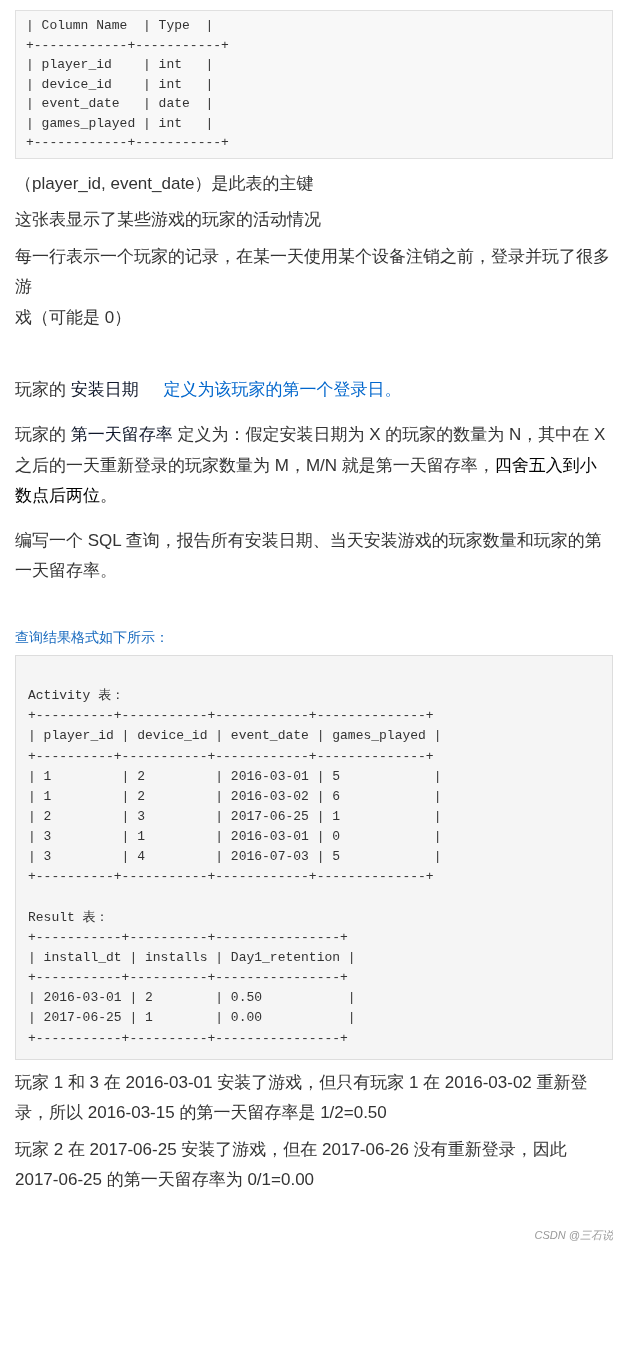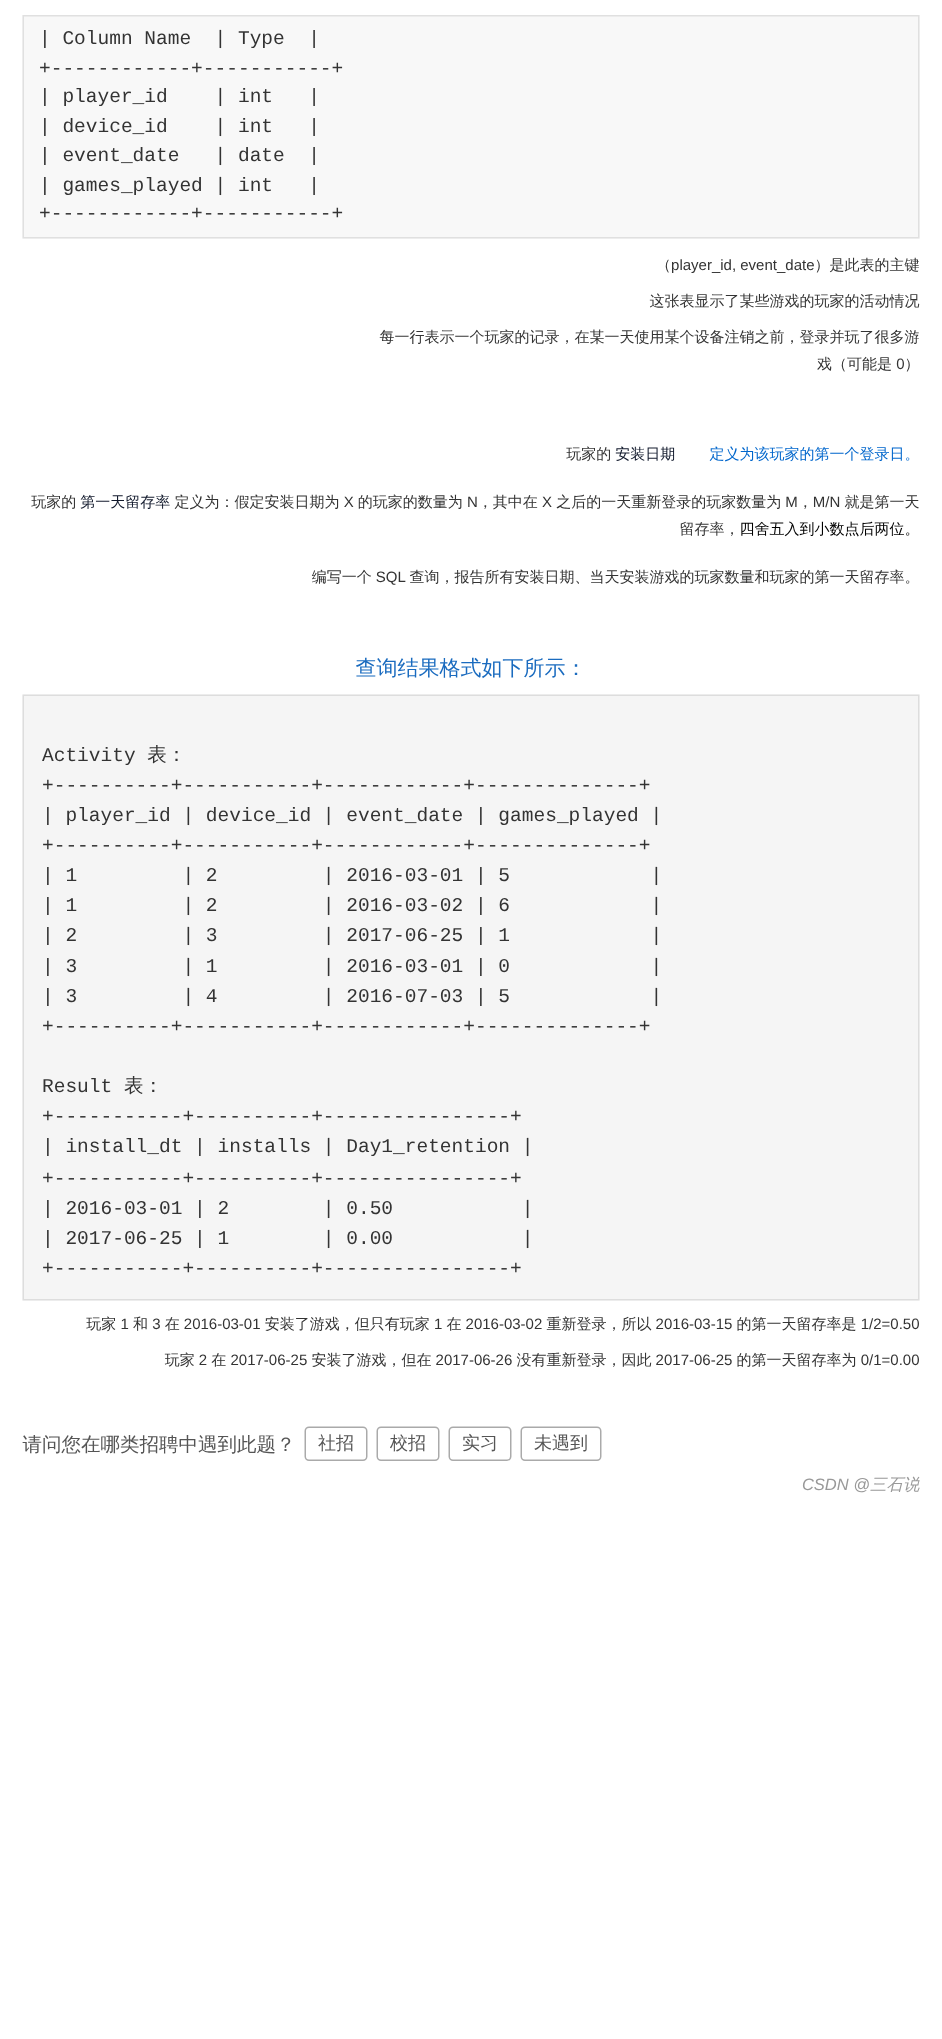--- a/index.html
+++ b/index.html
@@ -18,41 +18,39 @@
       font-size: 13px;
       color: #333;
       background: #f8f8f8;
       border: 1px solid #e0e0e0;
       padding: 5px 10px;
       margin-bottom: 10px;
       white-space: pre;
       line-height: 1.5;
     }
     .text-para {
-      font-size: 10px;
+      font-size: 17px;
       line-height: 1.8;
       margin-bottom: 6px;
       color: #333;
-      text-align: right;
     }
     .text-para .bold-black {
       font-weight: bold;
       color: #000;
     }
     .section-gap {
       height: 18px;
     }
     .section-gap-sm {
       height: 8px;
     }
     .blue-title {
       color: #1a6bbf;
       font-size: 14px;
       margin-bottom: 8px;
-      text-align: center;
     }
     .example-block {
       background: #f5f5f5;
       border: 1px solid #ddd;
       padding: 10px 12px;
       font-family: "Courier New", Courier, monospace;
       font-size: 13px;
       white-space: pre;
       line-height: 1.55;
       color: #333;
@@ -177,23 +175,16 @@
   <div class="text-para">
     <span>玩家 1 和 3 在 2016-03-01 安装了游戏，但只有玩家 1 在 2016-03-02 重新登录，所以 2016-03-15 的第一天留存率是 1/2=0.50</span>
   </div>
   <div class="text-para">
     <span>玩家 2 在 2017-06-25 安装了游戏，但在 2017-06-26 没有重新登录，因此 2017-06-25 的第一天留存率为 0/1=0.00</span>
   </div>
 
   <div class="section-gap"></div>
 
 
-  <div class="question-row">
-    <span>请问您在哪类招聘中遇到此题？</span>
-    <button class="tag-btn">社招</button>
-    <button class="tag-btn">校招</button>
-    <button class="tag-btn">实习</button>
-    <button class="tag-btn">未遇到</button>
-  </div>
 
   <div class="csdn-credit">CSDN @三石说</div>
 
 </div>
 
 </body></html>

